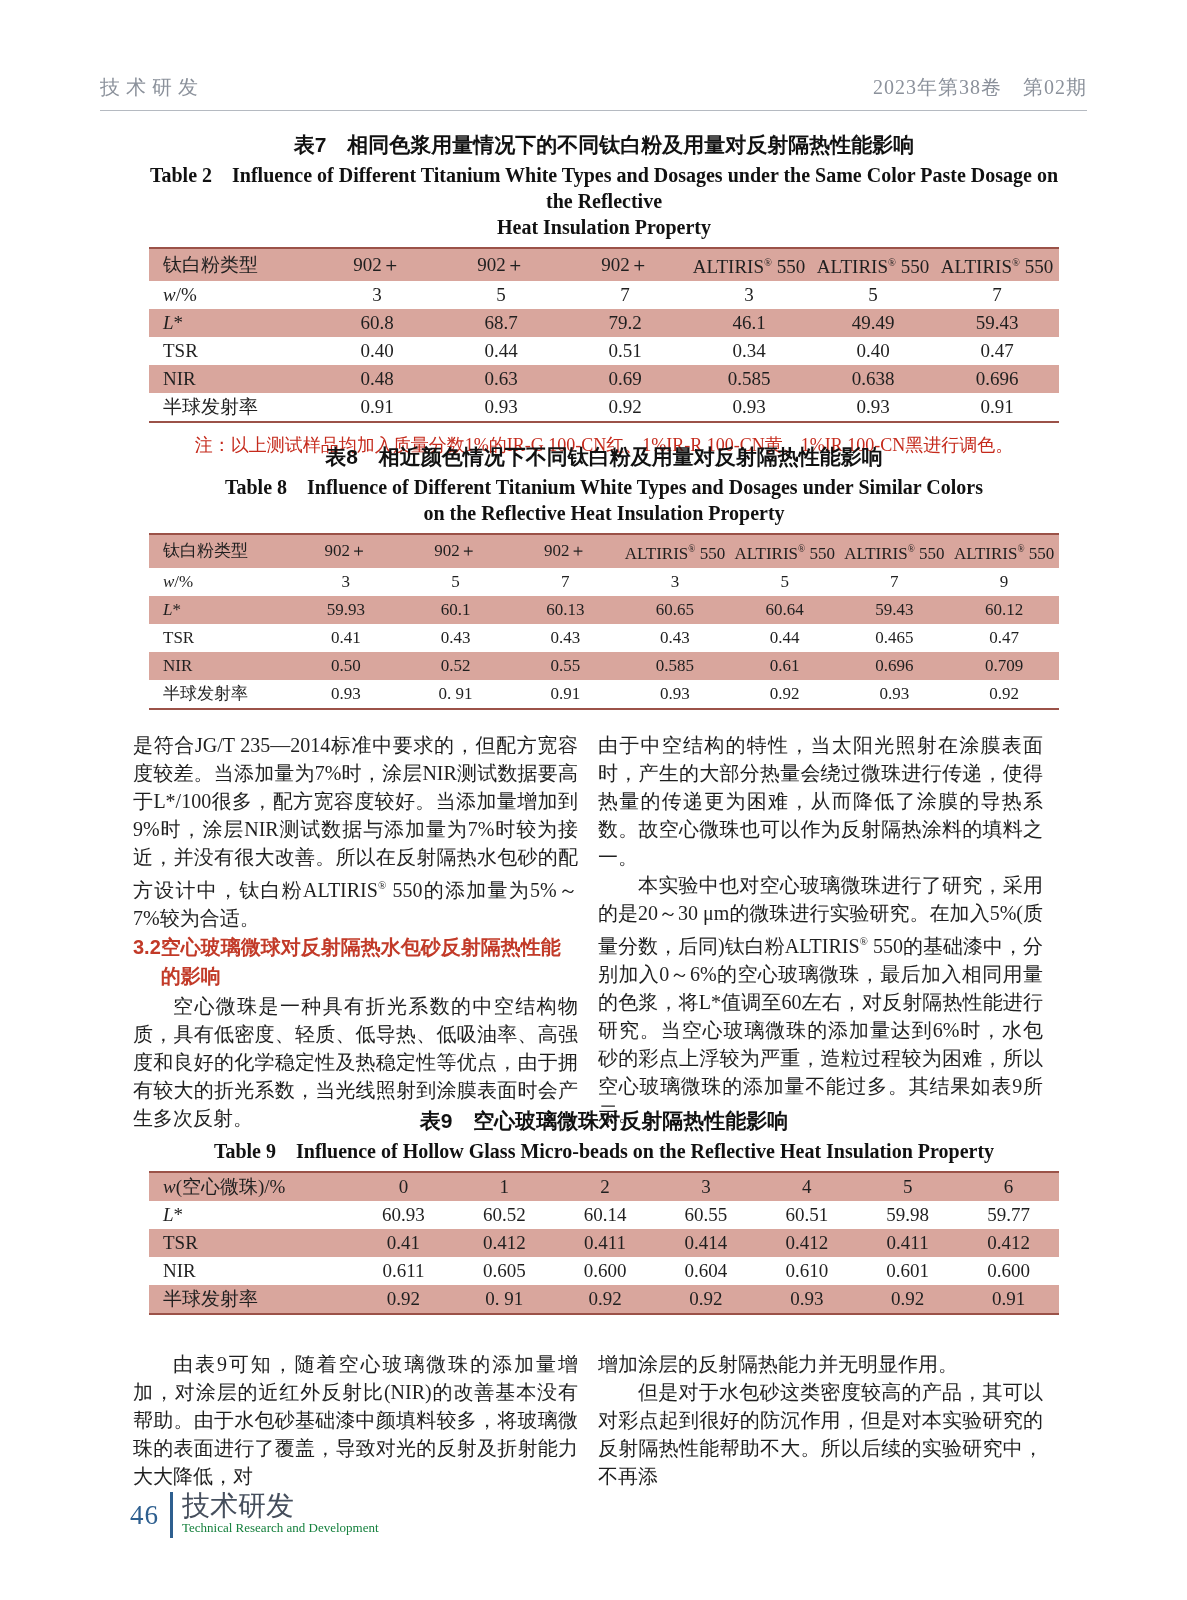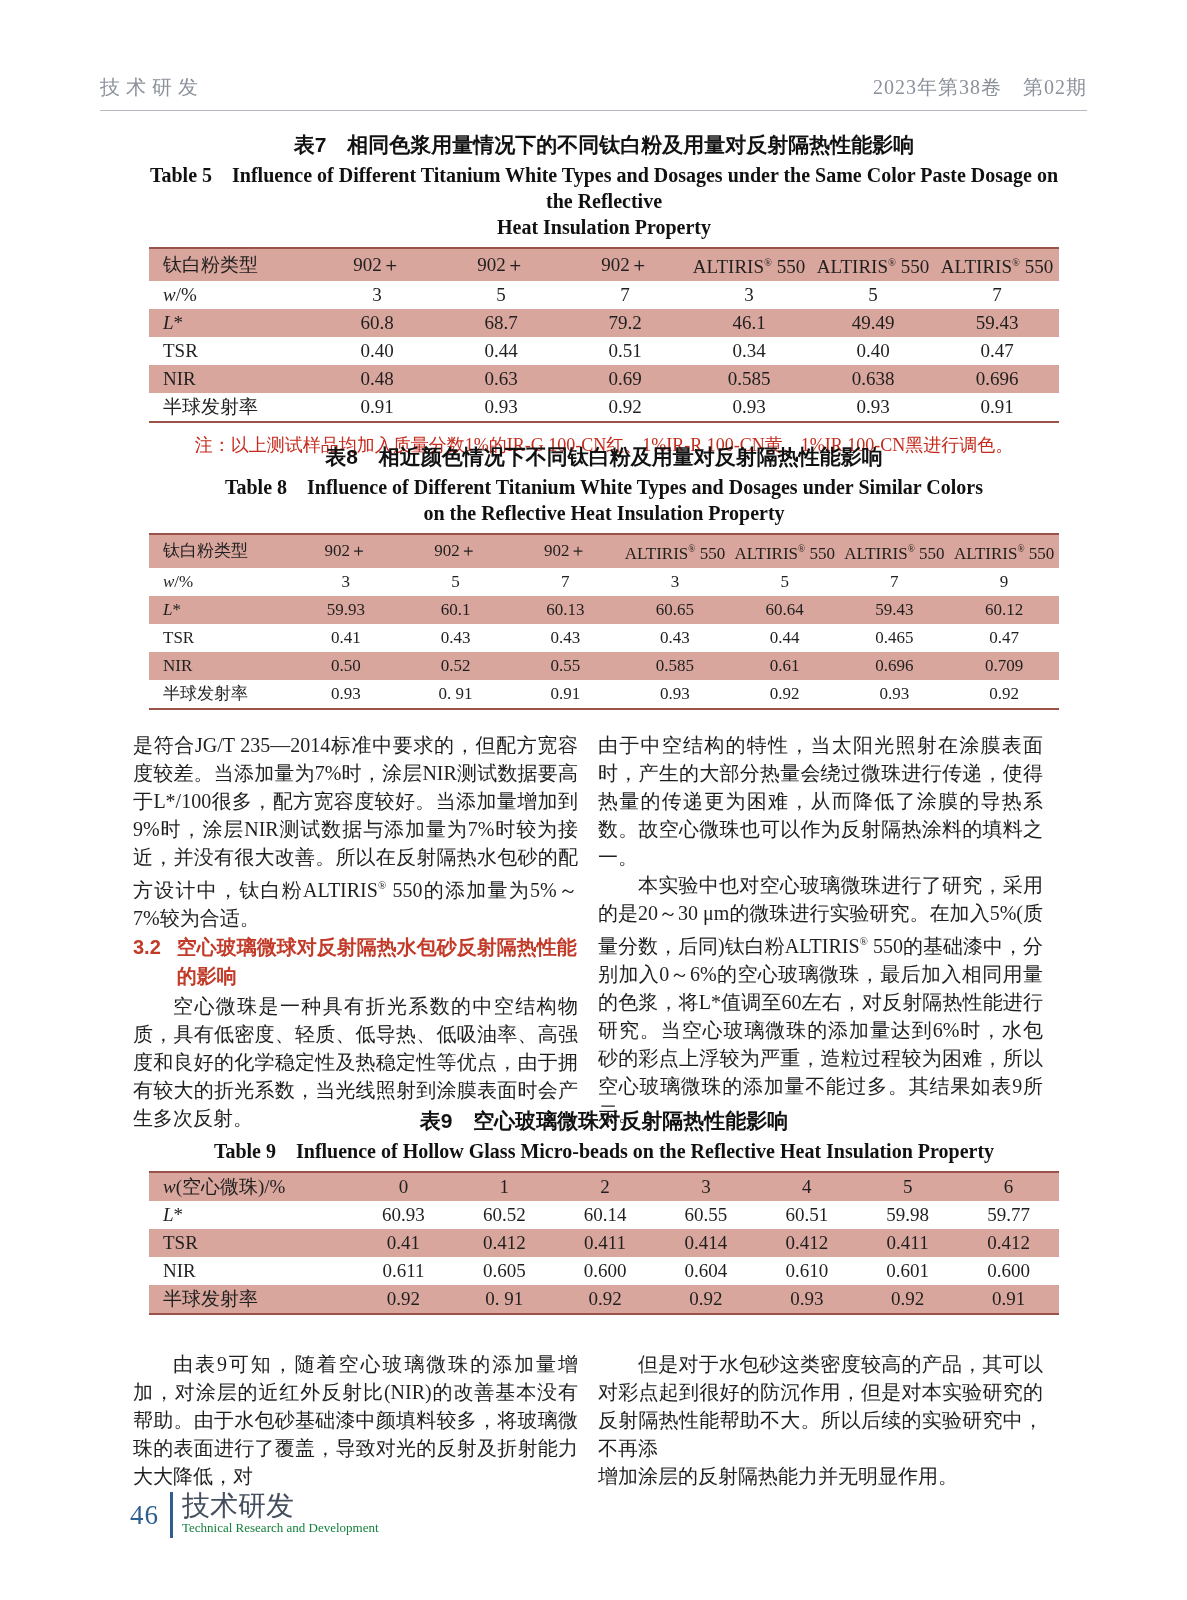--- a/index.html
+++ b/index.html
@@ -56,21 +56,21 @@
   .p {
     margin:0; font-size:20px; line-height:28px; text-align:justify;
     text-justify:inter-ideograph;
   }
   .indent { text-indent:2em; }
   .sec-head {
     display:flex; margin:1px 0;
     font-family:"Liberation Sans","DejaVu Sans",sans-serif; font-weight:bold;
     font-size:20px; line-height:29px; color:var(--section-red,#c23a28);
   }
-  .sec-no { flex:0 0 auto; margin-right:16px; }
+  .sec-no { flex:0 0 auto; margin-right:0; }
   .sec-title { flex:1; }
   
   .footer { position:absolute; left:130px; top:1492px; display:flex; align-items:center; }
   .pageno {
     font-size:27px; color:var(--footer-blue,#2e5f8f); margin-right:11px;
     letter-spacing:1px;
   }
   .fbar { width:3px; height:46px; background:var(--footer-blue,#2e5f8f); margin-right:9px; }
   .fzh {
     font-family:"Liberation Sans","DejaVu Sans",sans-serif; font-weight:normal;
@@ -84,21 +84,21 @@
 
 <div class="page">
 
   <div class="header">
     <span class="journal">技术研发</span>
     <span class="issue">2023年第38卷　第02期</span>
   </div>
 
   <section class="tblock" style="top:131px">
     <div class="zh-title">表7　相同色浆用量情况下的不同钛白粉及用量对反射隔热性能影响</div>
-    <div class="en-title">Table 5　Influence of Different Titanium White Types and Dosages under the Same Color Paste Dosage on the Reflective</div>
+    <div class="en-title">Table 2　Influence of Different Titanium White Types and Dosages under the Same Color Paste Dosage on the Reflective</div>
     <div class="en-title">Heat Insulation Property</div>
     <table class="t7">
         <tbody>
           <tr class="stripe">
             <td class="label">钛白粉类型</td>
             <td>902＋</td>
             <td>902＋</td>
             <td>902＋</td>
             <td>ALTIRIS<sup class="reg">®</sup> 550</td>
             <td>ALTIRIS<sup class="reg">®</sup> 550</td>
@@ -296,22 +296,22 @@
           </tr>
         </tbody>
       </table>
   </section>
 
   <section class="cols" style="top:1350px">
     <div class="col">
       <p class="p indent">由表9可知，随着空心玻璃微珠的添加量增加，对涂层的近红外反射比(NIR)的改善基本没有帮助。由于水包砂基础漆中颜填料较多，将玻璃微珠的表面进行了覆盖，导致对光的反射及折射能力大大降低，对</p>
     </div>
     <div class="col">
+      <p class="p">增加涂层的反射隔热能力并无明显作用。</p>
       <p class="p indent">但是对于水包砂这类密度较高的产品，其可以对彩点起到很好的防沉作用，但是对本实验研究的反射隔热性能帮助不大。所以后续的实验研究中，不再添</p>
-      <p class="p">增加涂层的反射隔热能力并无明显作用。</p>
     </div>
   </section>
 
   <div class="footer">
     <span class="pageno">46</span>
     <span class="fbar"></span>
     <div>
       <div class="fzh">技术研发</div>
       <div class="fen">Technical Research and Development</div>
     </div>

